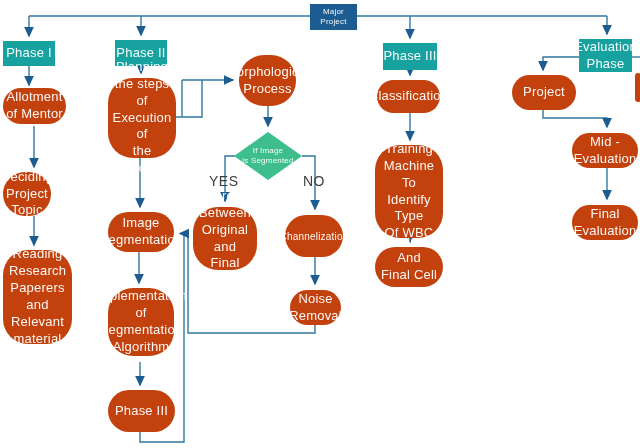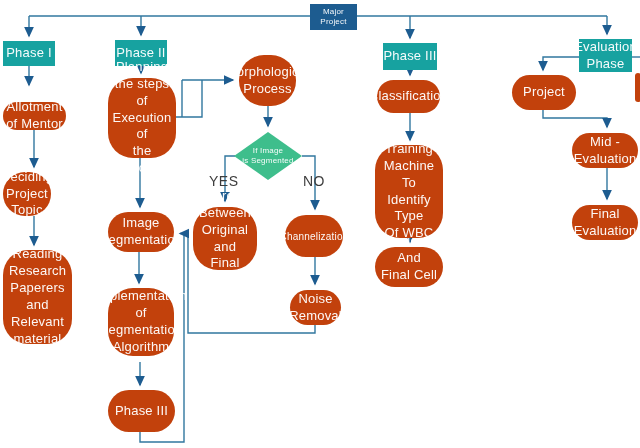--- a/index.html
+++ b/index.html
@@ -73,21 +73,21 @@
     <path d="M579,57 H543 V70" marker-end="url(#arr)"></path>
     <path d="M632,57 H640"></path>
     <path d="M543,110 V118 H607 V127" marker-end="url(#arr)"></path>
     <path d="M607,168 V199" marker-end="url(#arr)"></path>
   </svg>
 
   <div class="node dark" style="left:310px;top:4px;width:47px;height:26px">Major
 Project</div>
 
   <div class="node teal" style="left:3px;top:41px;width:52px;height:25px">Phase I</div>
-  <div class="node blue" style="left:3px;top:102px;width:63px;height:28px">Allotment
+  <div class="node blue" style="left:3px;top:88px;width:63px;height:36px">Allotment
 of Mentor</div>
   <div class="node blue" style="left:3px;top:172px;width:48px;height:44px">Deciding
 Project
 Topic</div>
   <div class="node blue" style="left:3px;top:250px;width:69px;height:94px">Reading
 Research
 Paperers
 and
 Relevant
 material</div>

